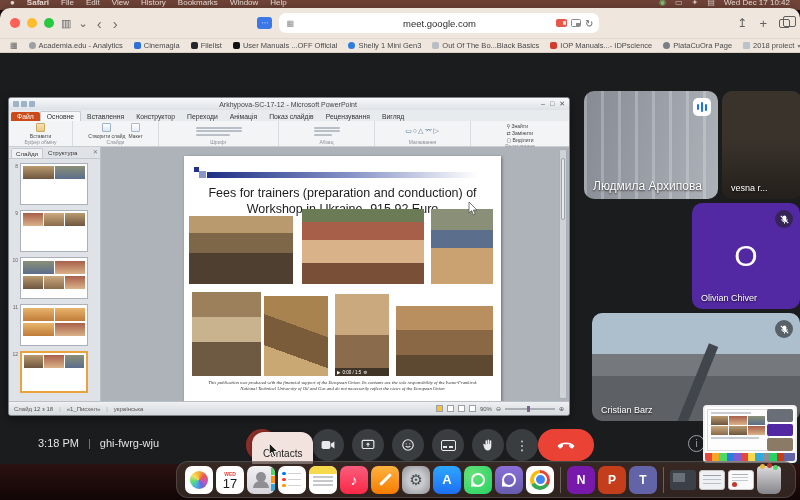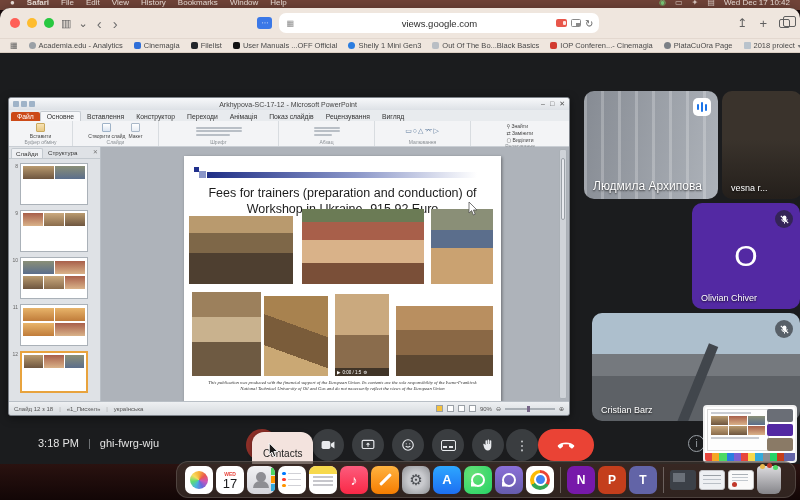--- a/index.html
+++ b/index.html
@@ -301,21 +301,21 @@
       <span class="tl r"></span>
       <span class="tl y"></span>
       <span class="tl g"></span>
       <span class="tb-ic">▥</span>
       <span class="tb-ic">⌄</span>
       <span class="tb-nav">‹</span>
       <span class="tb-nav">›</span>
       <span class="ext-blue">⋯</span>
       <div class="urlbar">
         <span class="url-left">▦</span>
-        <span>views.google.com</span>
+        <span>meet.google.com</span>
         <span class="url-right">
           <span class="cam-red"></span>
           <span class="pip-ic"></span>
           <span class="reload">↻</span>
         </span>
       </div>
       <div class="tb-right">
         <span class="share-ic">↥</span>
         <span class="plus-ic">+</span>
         <span class="tabs-ic"></span>
@@ -343,21 +343,21 @@
       <span class="bm">
           <i class="fv c5"></i>
           <span>Shelly 1 Mini Gen3</span>
         </span>
       <span class="bm">
           <i class="fv c6"></i>
           <span>Out Of The Bo...Black Basics</span>
         </span>
       <span class="bm">
           <i class="fv c7"></i>
-          <span>IOP Conferen...- Cinemagia</span>
+          <span>IOP Manuals...- IDPscience</span>
         </span>
       <span class="bm">
           <i class="fv c8"></i>
           <span>PlataCuOra Page</span>
         </span>
       <span class="bm">
           <i class="fv folder"></i>
           <span>2018 proiect</span>
           <span class="bm-chev">▾</span>
         </span>

